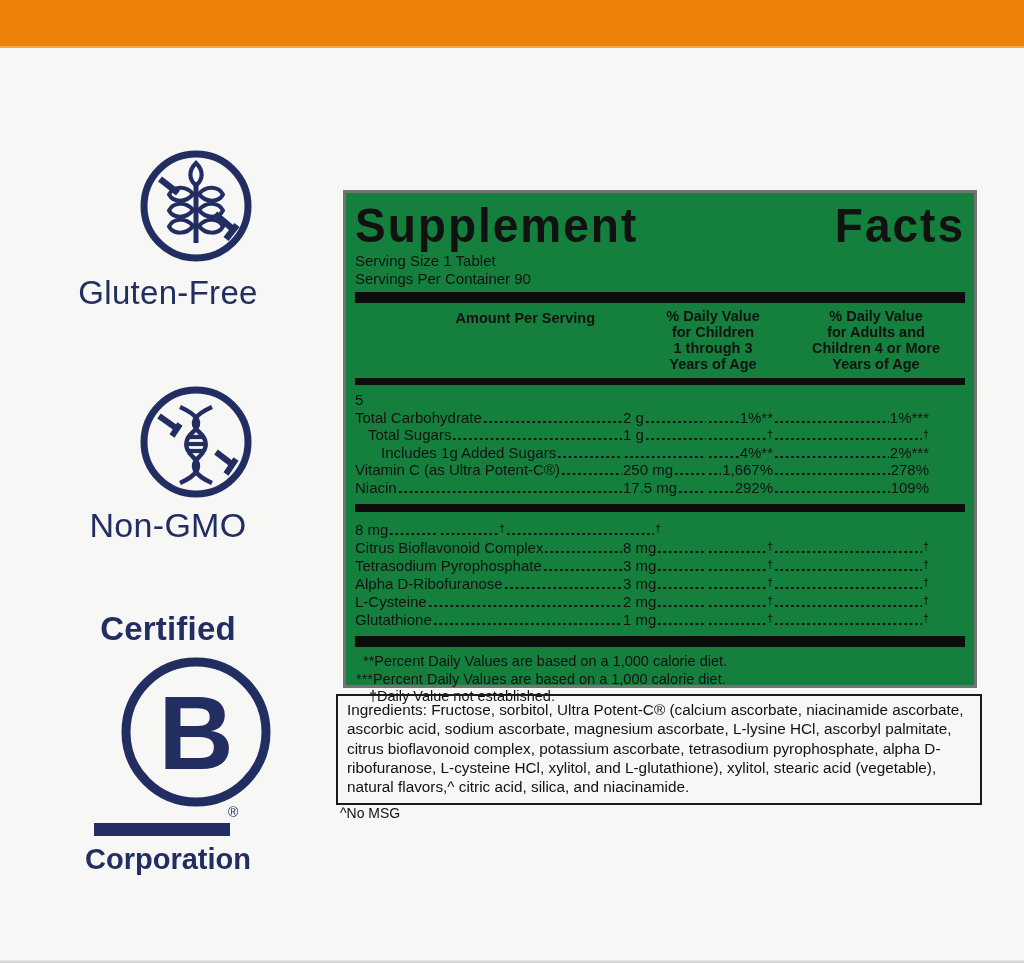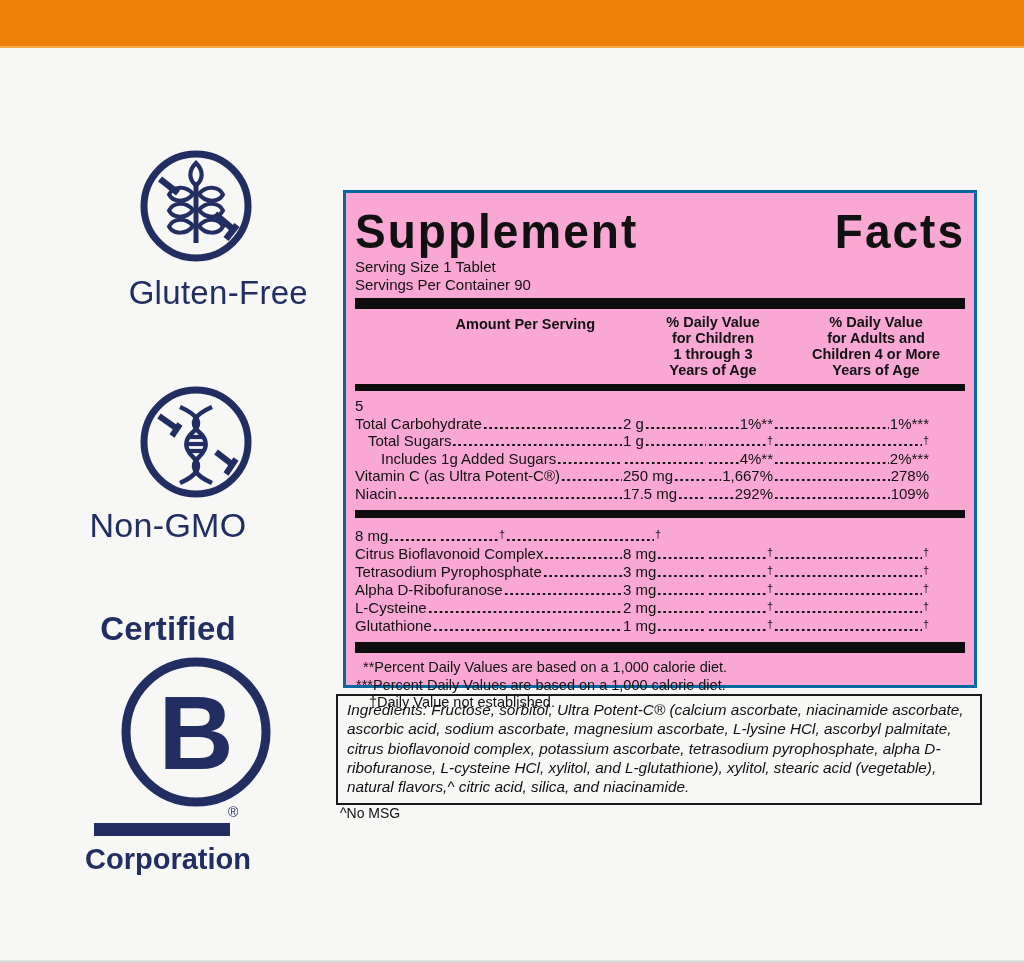--- a/index.html
+++ b/index.html
@@ -9,36 +9,36 @@
     font-family:"Liberation Sans","DejaVu Sans",sans-serif;
     -webkit-font-smoothing:antialiased;
   }
   .top-bar{position:absolute;left:0;top:0;width:1024px;height:46px;background:#ee8109;border-bottom:2px solid #f5a947;}
   .bottom-edge{position:absolute;left:0;bottom:0;width:1024px;height:3px;background:linear-gradient(#e6e6e4,#cfcfcd);}
 
   
   .badge-col{position:absolute;left:28px;top:0;width:280px;}
   .badge-label{position:absolute;width:280px;text-align:center;color:#222e62;}
   .navy{color:#222e62;}
-  #gf-label{top:274px;font-size:33px;letter-spacing:.3px;text-align:right;}
+  #gf-label{top:274px;font-size:33px;letter-spacing:.3px;}
   #gmo-label{top:506px;font-size:34px;letter-spacing:.3px;}
   #cert-label{top:610px;font-size:33px;font-weight:bold;letter-spacing:.2px;}
   #corp-label{top:843px;font-size:29px;font-weight:bold;}
   .badge-svg{position:absolute;}
   #gf-svg{left:80px;top:146px;}
   #gmo-svg{left:80px;top:382px;}
   #b-svg{left:58px;top:652px;}
   #b-reg{position:absolute;left:200px;top:804px;font-size:14px;}
   #b-bar{position:absolute;left:66px;top:823px;width:136px;height:13px;background:#222e62;}
 
   
   .sf-panel{
     position:absolute;left:343px;top:190px;width:634px;height:498px;
-    background:#f9a8d4;border:3px solid #0369a1;box-sizing:border-box;
-    padding:12px 9px 0 9px;color:#111;
+    background:#15803d;border:3px solid #737373;box-sizing:border-box;
+    padding:6px 9px 0 9px;color:#111;
   }
   .sf-title{
     font-size:46px;font-weight:bold;line-height:50px;height:53px;
     letter-spacing:2px;white-space:nowrap;
     text-align:justify;text-align-last:justify;
     transform:scaleY(1.04);transform-origin:top;
   }
   .serving{font-size:15px;line-height:18px;}
   .bar{background:#0d0d0d;}
   .bar1{height:11px;margin-top:4px;}
@@ -73,21 +73,21 @@
   .footnotes{padding:6px 0 0 18px;font-size:14.5px;line-height:17.5px;}
   .fn{display:block;}
   .fn0{text-indent:-10px;}
   .fn1{text-indent:-17px;}
   .fn2{text-indent:-4px;}
 
   
   .ing-box{
     position:absolute;left:336px;top:694px;width:646px;box-sizing:border-box;
     border:2px solid #1a1a1a;padding:4px 10px 7px 9px;
-    font-size:15.3px;line-height:19.3px;color:#111;background:transparent;font-style:italic;
+    font-size:15.3px;line-height:19.3px;color:#111;background:transparent;
   }
   .no-msg{position:absolute;left:340px;top:805px;font-size:14px;color:#111;}
 
   svg .stroke{stroke:#222e62;fill:none;}
   svg text{fill:#222e62;}
 </style>
 </head>
 <body>
 
 <div class="top-bar"></div>

